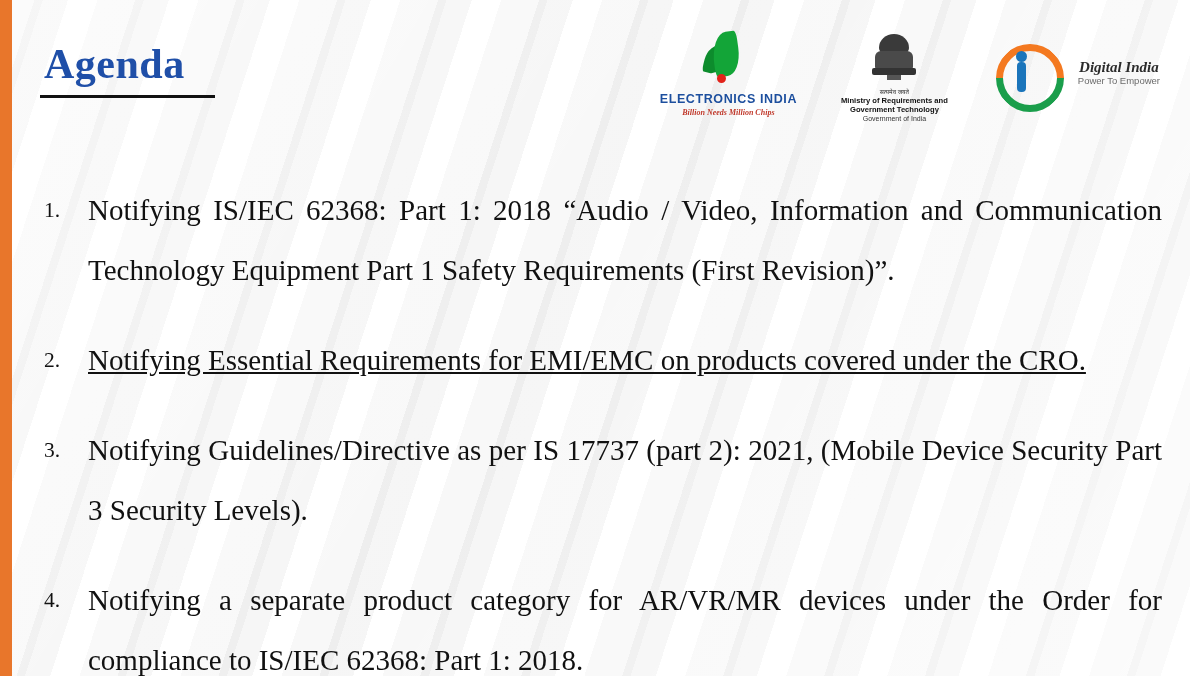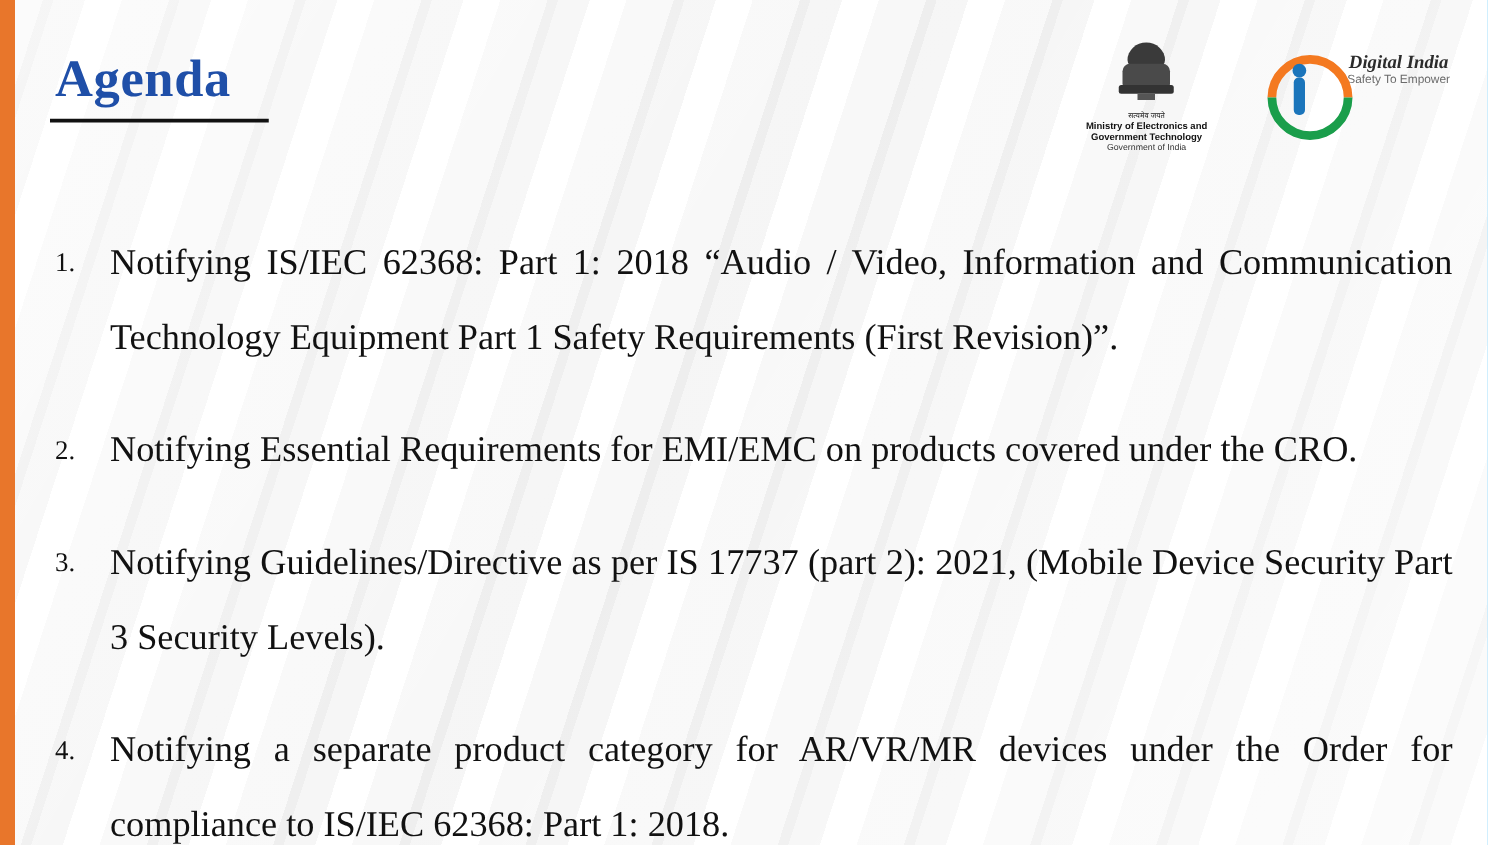--- a/index.html
+++ b/index.html
@@ -8,21 +8,21 @@
     background: #ffffff;
   }
   body {
     font-family: "Liberation Serif", serif;
   }
   .slide {
     position: relative;
     width: 1190px;
     height: 676px;
     overflow: hidden;
-    background: #7dd3fc;
+    background: #bef264;
     box-sizing: border-box;
   }
   
   .left-strip {
     position: absolute;
     left: 0; top: 0;
     width: 12px;
     height: 676px;
     background: #e8762b;
     z-index: 5;
@@ -185,22 +185,22 @@
   }
   .min-sub {
     font-family: "Liberation Sans", sans-serif;
     font-size: 7px;
     color: #333333;
     line-height: 9px;
   }
   
   .di-wrap {
     display: flex;
-    align-items: flex-start;
-    gap: 6px;
+    align-items: center;
+    gap: 24px;
     margin-top: 10px;
   }
   .di-mark {
     width: 62px;
     height: 62px;
     position: relative;
   }
   .di-ring-top {
     position: absolute;
     left: 4px; top: 2px;
@@ -273,62 +273,72 @@
   }
   .text {
     flex: 1;
     text-align: justify;
     text-justify: inter-word;
     font-size: 29px;
     color: #111111;
   }
   .item.single .text {
     text-align: left;
+    text-decoration: underline;
   }
 </style>
 </head>
 <body>
 
 <div class="slide">
   <div class="bg"></div>
   <div class="bg-overlay"></div>
   <div class="left-strip"></div>
 
   <div class="content">
 
     <div class="title">Agenda</div>
     <div class="title-underline"></div>
 
     <div class="logos">
 
+      <div class="logo">
+        <div class="ei-mark">
+          <div class="ei-leaf2"></div>
+          <div class="ei-leaf"></div>
+          <div class="ei-dot"></div>
+        </div>
+        <div class="ei-name">ELECTRONICS INDIA</div>
+        <div class="ei-tag">Billion Needs Million Chips</div>
+      </div>
 
       <div class="logo">
         <div class="emblem-mark">
           <div class="emblem-cap"></div>
           <div class="emblem-body"></div>
           <div class="emblem-base"></div>
           <div class="emblem-stem"></div>
         </div>
         <div class="emblem-motto">सत्यमेव जयते</div>
-        <div class="min-line">Ministry of Electronics and</div>
+        <div class="min-line">Ministry of Requirements and</div>
         <div class="min-line">Government Technology</div>
         <div class="min-sub">Government of India</div>
       </div>
 
       <div class="logo">
         <div class="di-wrap">
           <div class="di-mark">
             <div class="di-ring-top"></div>
             <div class="di-ring-bottom"></div>
             <div class="di-dot"></div>
             <div class="di-i"></div>
           </div>
           <div>
             <div class="di-text-main">Digital India</div>
-            <div class="di-text-sub">Safety To Empower</div>
+            <div class="di-text-sub">Power To Empower</div>
           </div>
         </div>
       </div>
 
     </div>
 
     <div class="list">
 
       <div class="item">
         <div class="num">1.</div>

